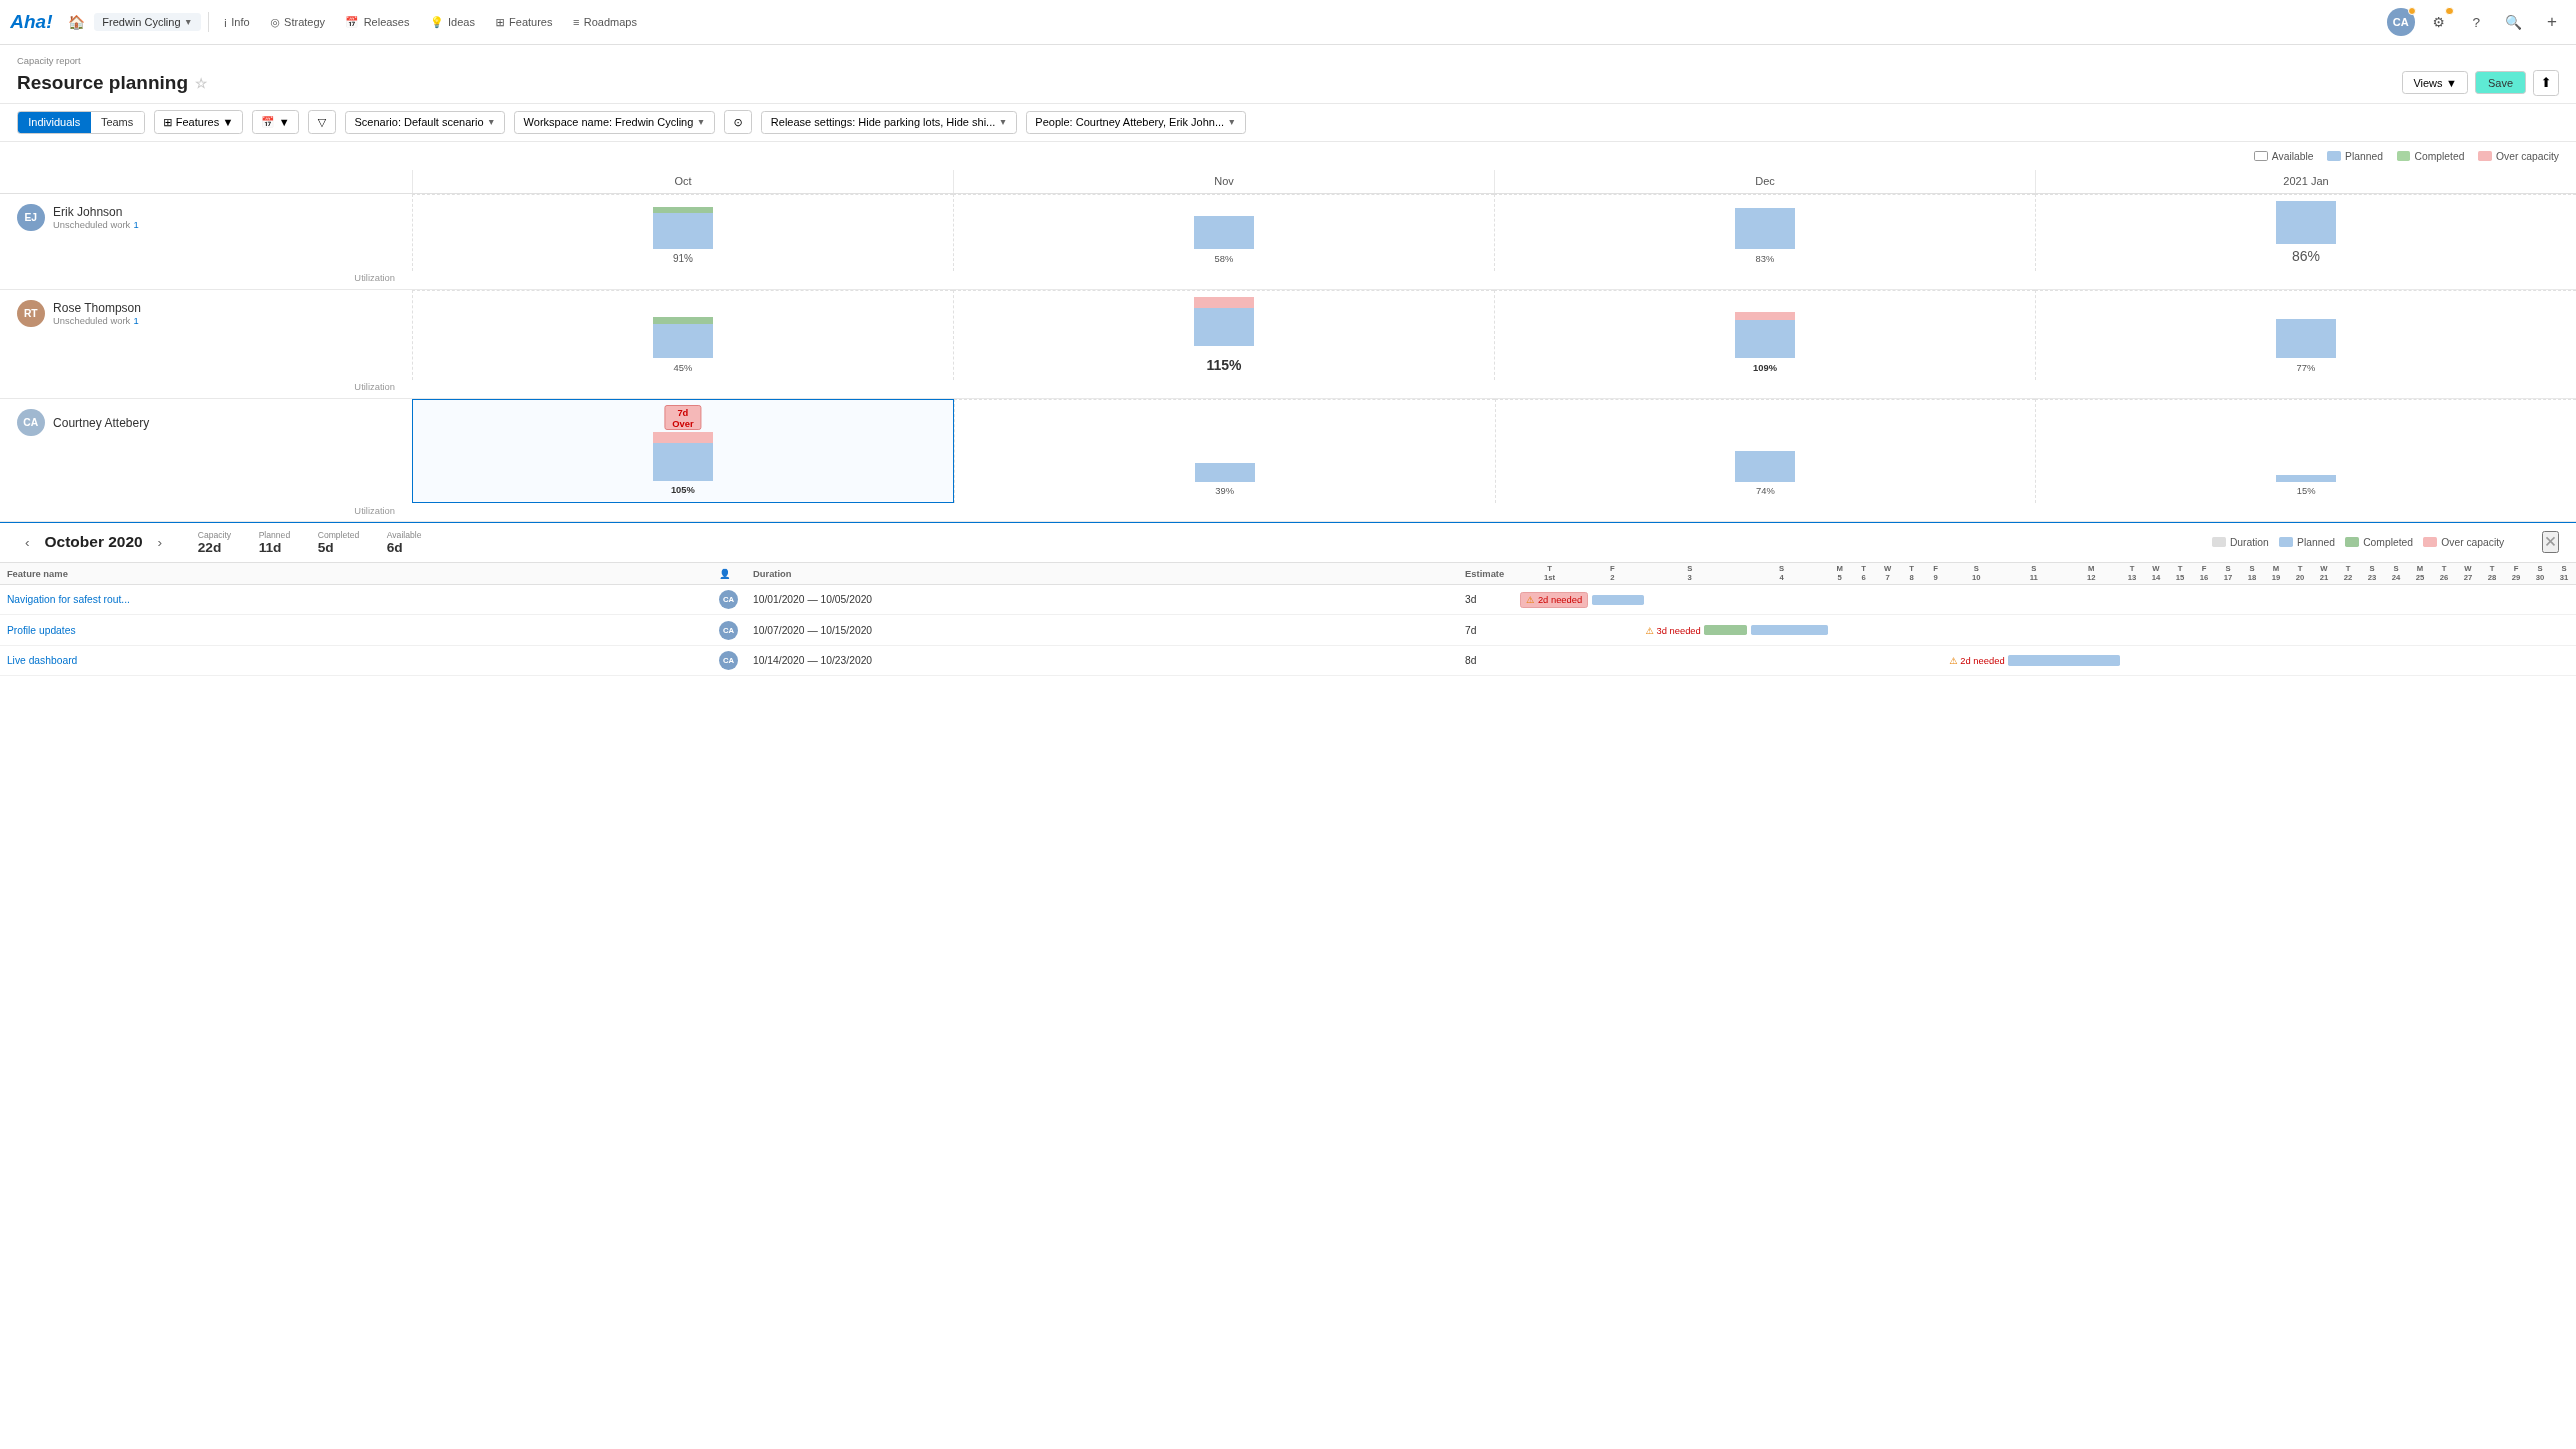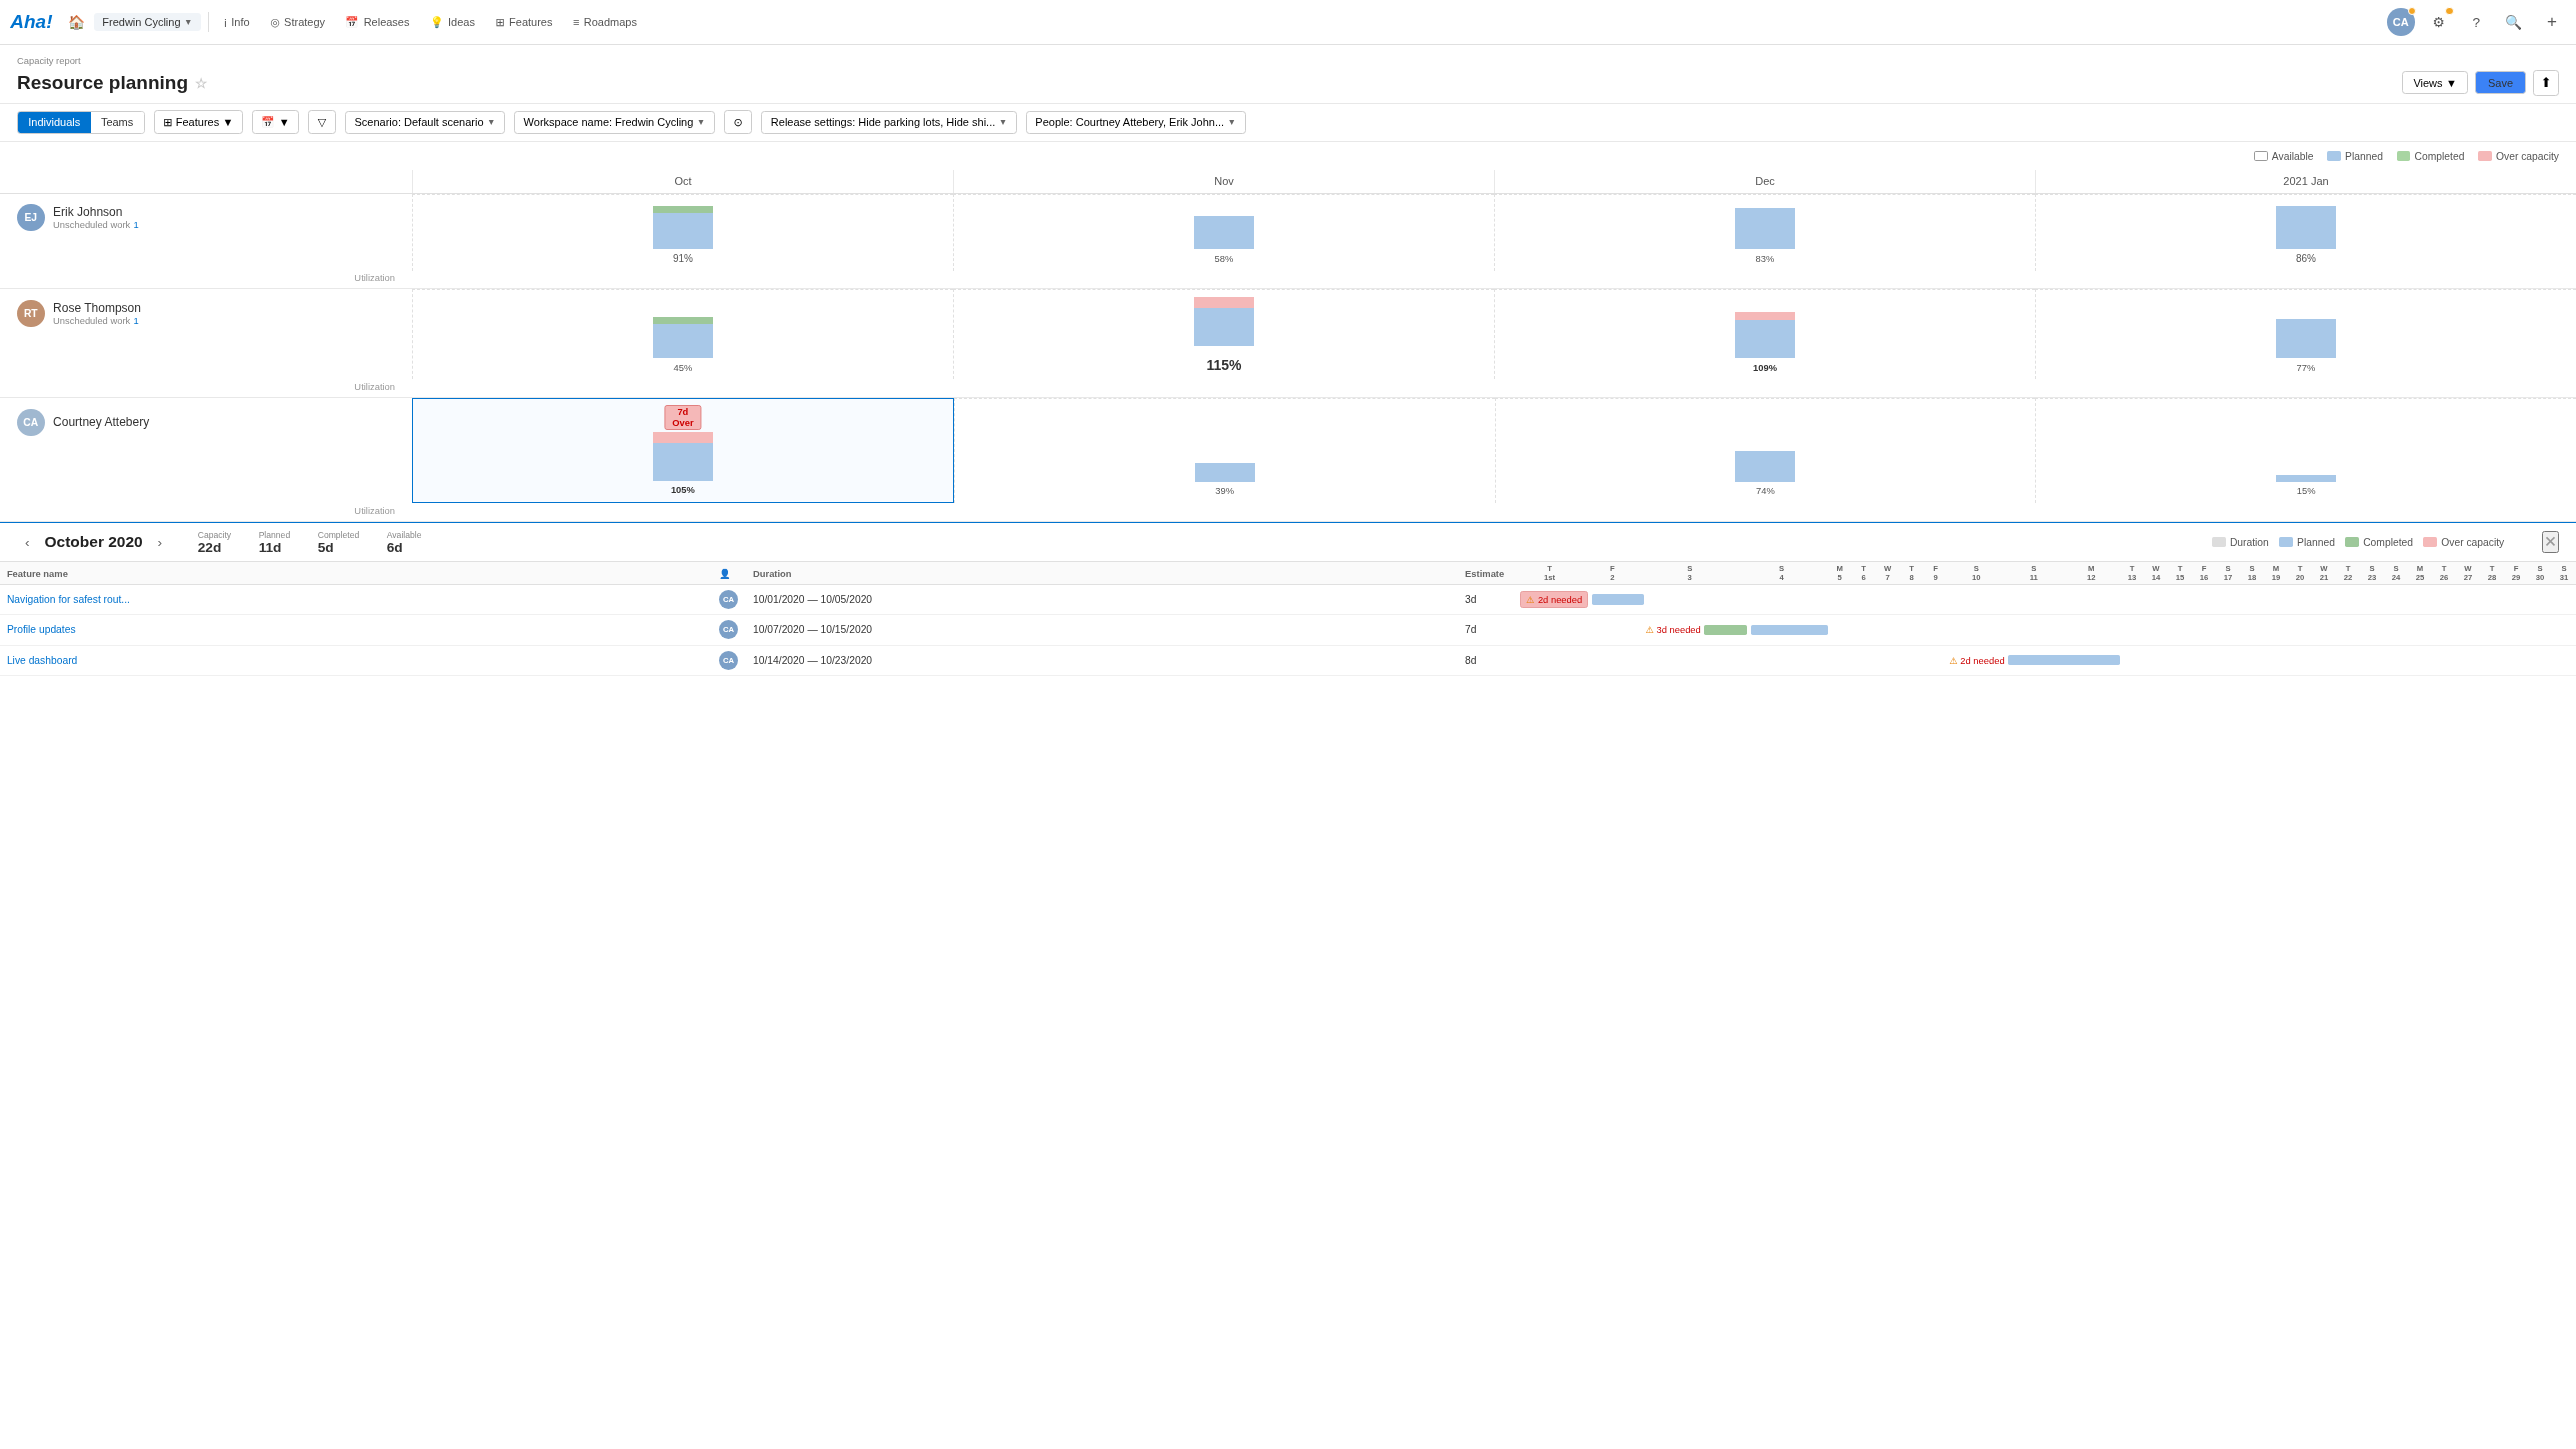--- a/index.html
+++ b/index.html
@@ -21,21 +21,21 @@
     .badge-gear { position: absolute; top: -1.7px; right: -1.7px; width: 8.6px; height: 8.6px; border-radius: 50%; background: #f5a623; border: 1.7px solid #fff; }
 
     
     .page-header { padding: 10.3px 17px 6.9px; border-bottom: 0.9px solid #e8e8e8; }
     .breadcrumb { font-size: 9.4px; color: #888; margin-bottom: 3.4px; }
     .page-title-row { display: flex; align-items: center; justify-content: space-between; }
     .page-title { font-size: 19px; font-weight: 600; color: #222; display: flex; align-items: center; gap: 6.9px; }
     .star-icon { color: #ccc; font-size: 13.7px; cursor: pointer; }
     .page-actions { display: flex; gap: 6.9px; align-items: center; }
     .btn-views { display: flex; align-items: center; gap: 3.4px; padding: 4.3px 10.3px; border: 0.9px solid #ccc; border-radius: 3.4px; background: #fff; font-size: 11px; cursor: pointer; }
-    .btn-save { padding: 4.3px 12px; border: 0.9px solid #ccc; border-radius: 3.4px; background: #3b82f6; font-size: 11px; color: #333; cursor: pointer; }
+    .btn-save { padding: 4.3px 12px; border: 0.9px solid #ccc; border-radius: 3.4px; background: #5eead4; font-size: 11px; color: #333; cursor: pointer; }
     .btn-export { width: 26px; height: 26px; border: 0.9px solid #ccc; border-radius: 3.4px; background: #fff; display: flex; align-items: center; justify-content: center; cursor: pointer; }
 
     
     .toolbar { display: flex; align-items: center; gap: 9px; padding: 6.9px 17px; border-bottom: 0.9px solid #e8e8e8; flex-wrap: wrap; }
     .btn-group { display: flex; border: 0.9px solid #ccc; border-radius: 3.4px; overflow: hidden; }
     .btn-group .btn { padding: 4.3px 10.3px; background: #fff; border: none; font-size: 11px; cursor: pointer; color: #333; }
     .btn-group .btn.active { background: #0073cf; color: #fff; }
     .btn-filter { display: flex; align-items: center; gap: 3.4px; padding: 4.3px 8.6px; border: 0.9px solid #ccc; border-radius: 3.4px; background: #fff; font-size: 11px; cursor: pointer; }
     .select-btn { display: flex; align-items: center; gap: 3.4px; padding: 4.3px 8.6px; border: 0.9px solid #ccc; border-radius: 3.4px; background: #fff; font-size: 11px; cursor: pointer; }
     .select-btn .chevron { font-size: 8.6px; color: #666; }
@@ -252,21 +252,21 @@
             <div style="width:60px;">
               <div style="height:41px; background:#a8c8e8;"></div>
             </div>
             <div style="font-size:9.4px; color:#555; text-align:center; margin-top:3.4px;">83%</div>
           </div>
 
           <div style="flex:1; display:flex; flex-direction:column; align-items:center; justify-content:flex-end; padding:6.9px; border-left:0.9px dashed #e0e0e0; border-top:0.9px dashed #e0e0e0; min-height:77px;">
             <div style="width:60px;">
               <div style="height:43px; background:#a8c8e8;"></div>
             </div>
-            <div style="font-size:10px; color:#555; text-align:center; margin-top:3.4px;">86%</div>
+            <div style="font-size:14px; color:#555; text-align:center; margin-top:3.4px;">86%</div>
           </div>
         </div>
       </div>
       <div style="display:flex;">
         <div style="width:412px; flex-shrink:0; text-align:right; padding:1.7px 17px 5.2px; font-size:9.4px; color:#999;">Utilization</div>
         <div style="flex:1;"></div>
       </div>
     </div>
 
     <div class="person-row-block">

